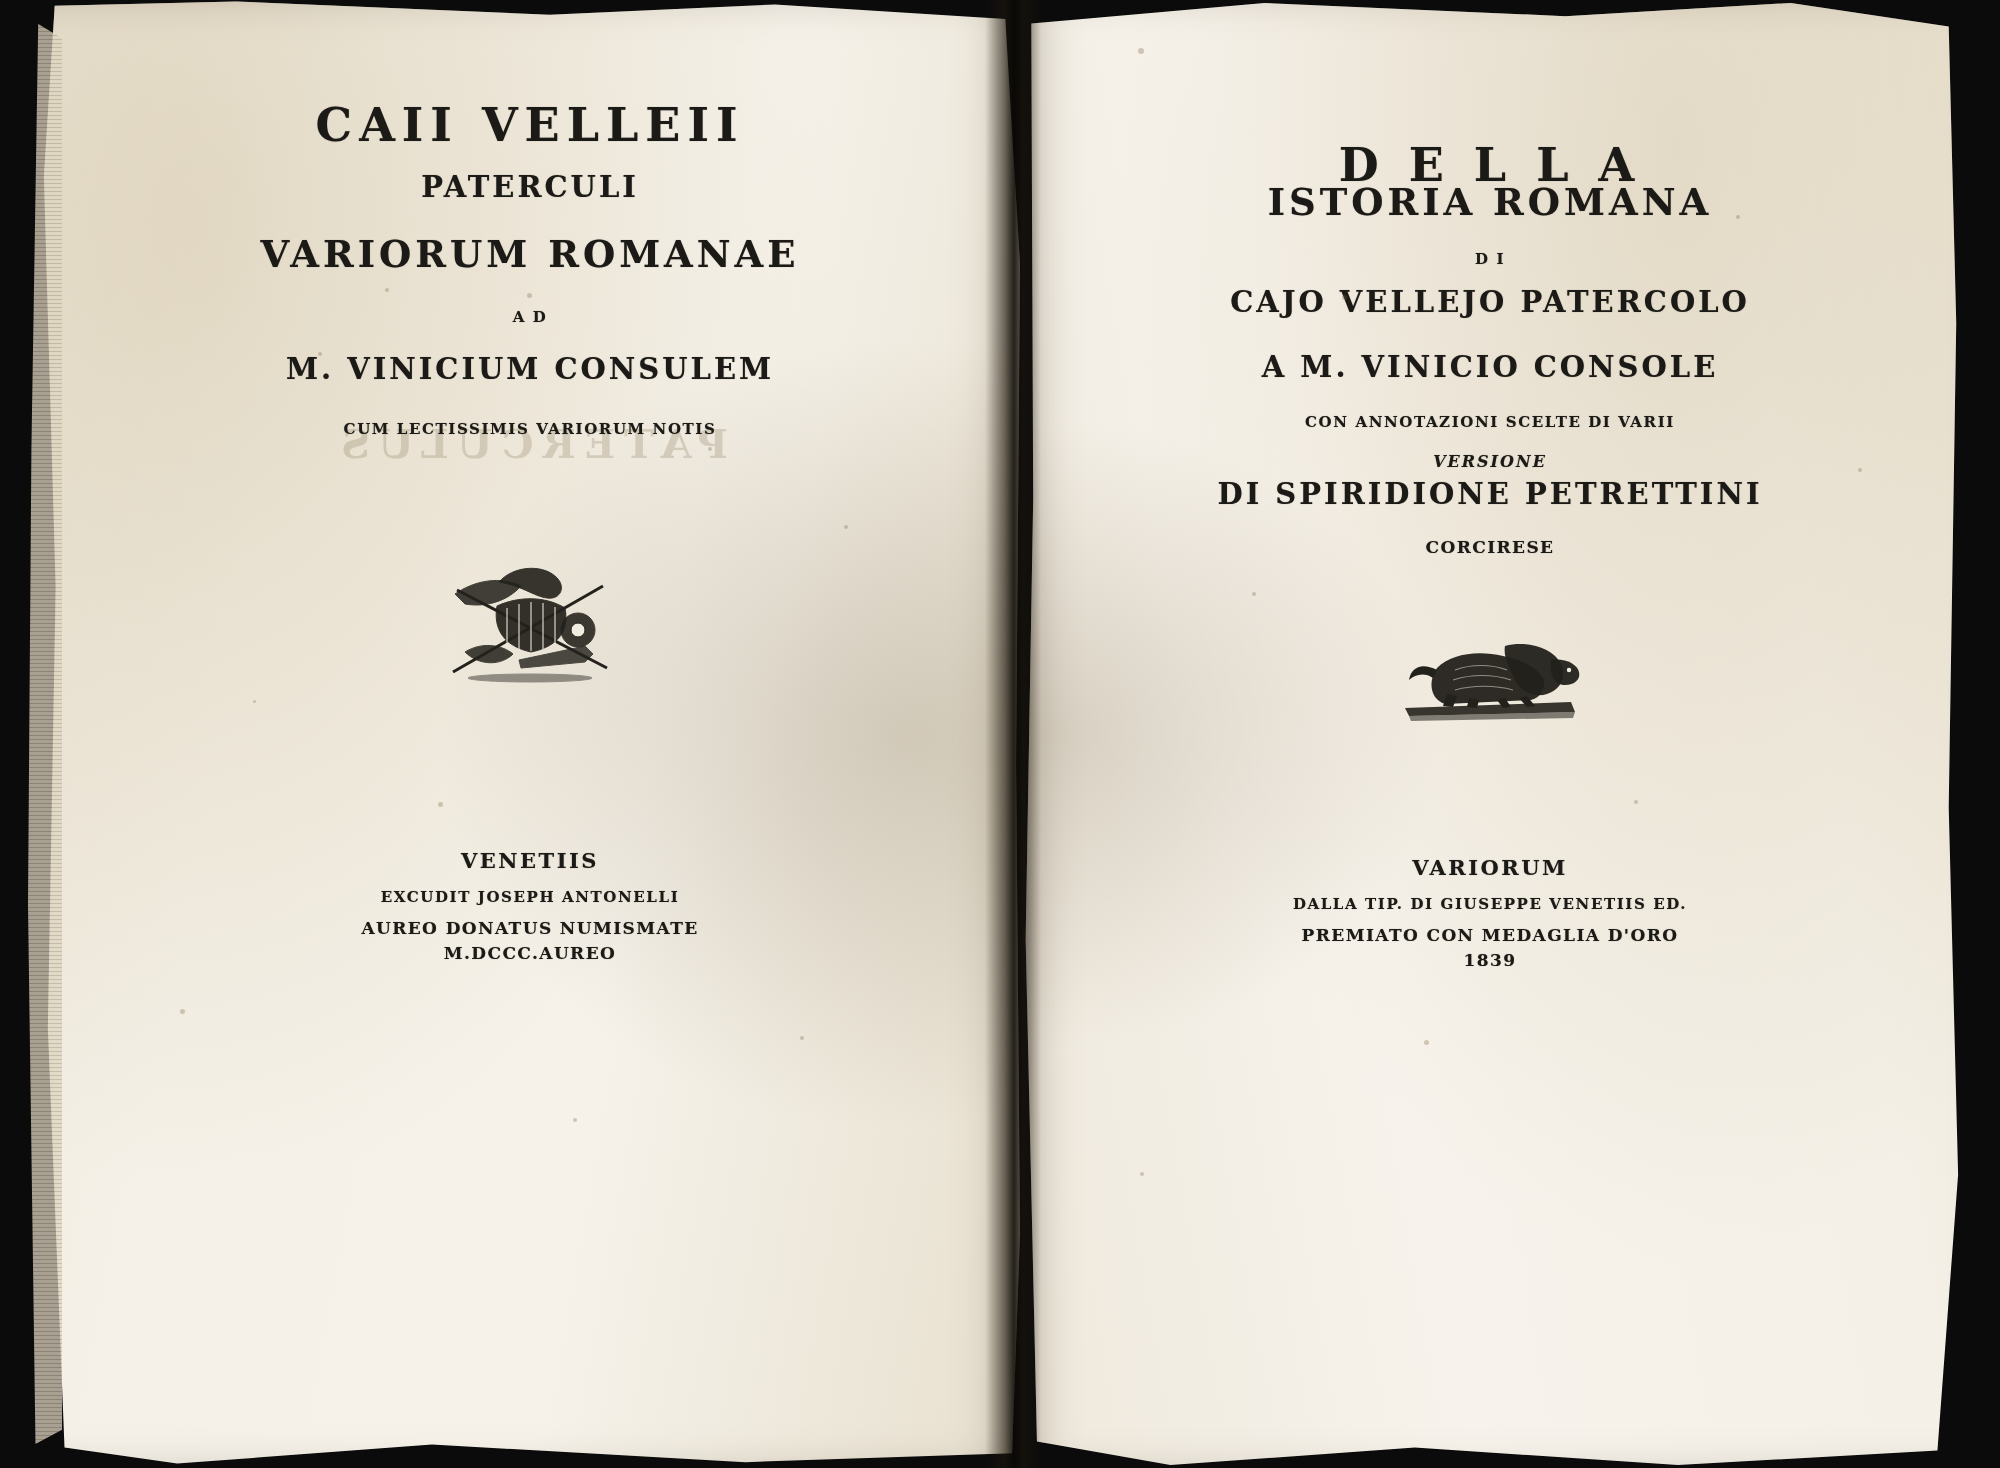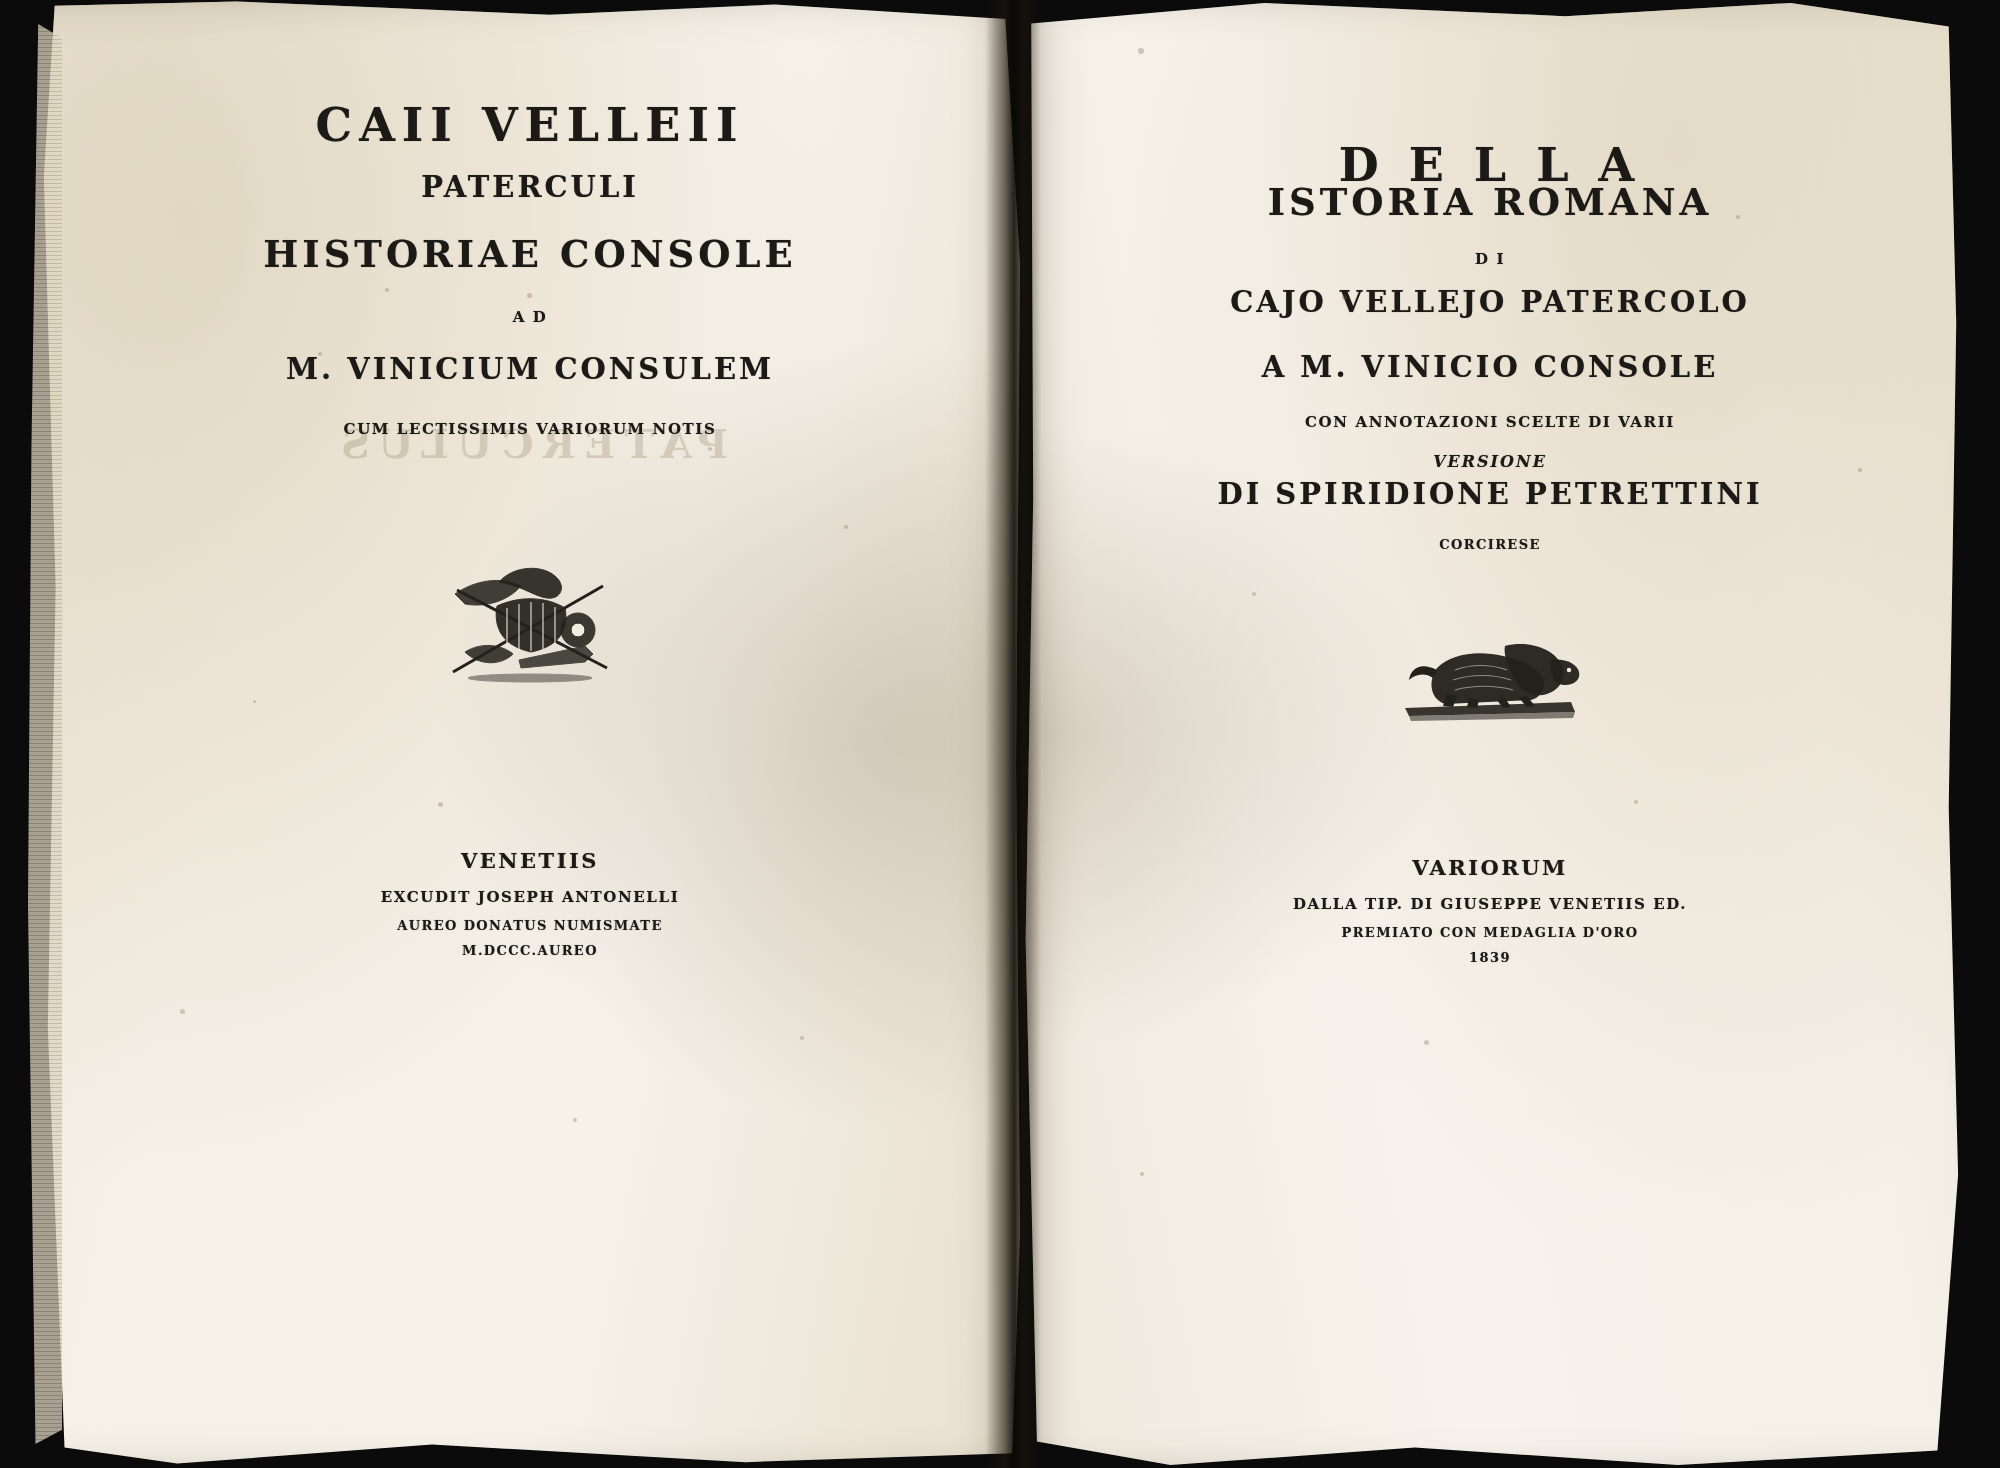--- a/index.html
+++ b/index.html
@@ -131,21 +131,21 @@
     font-size: 21px;
     font-weight: 700;
     letter-spacing: 2.5px;
   }
   .t-tiny {
     font-size: 15px;
     font-weight: 700;
     letter-spacing: 1.6px;
   }
   .t-micro {
-    font-size: 13px;
+    font-size: 17px;
     font-weight: 700;
     letter-spacing: 1.4px;
   }
   .t-italic {
     font-style: italic;
     font-size: 16px;
     font-weight: 700;
     letter-spacing: 2px;
   }
 
@@ -185,21 +185,21 @@
 <body>
 
 <div id="book">
 
   <div class="page page-left">
 
     <div id="ghost">PATERCULUS</div>
 
     <div class="tp t-huge ink" style="top:98px;">CAII VELLEII</div>
     <div class="tp t-mid ink" style="top:170px;">PATERCULI</div>
-    <div class="tp t-big ink" style="top:232px;">HISTORIAE CONSOLE</div>
+    <div class="tp t-big ink" style="top:232px;">VARIORUM ROMANAE</div>
     <div class="tp t-tiny ink" style="top:308px;">A D</div>
     <div class="tp t-mid ink" style="top:352px;">M. VINICIUM CONSULEM</div>
     <div class="tp t-tiny ink" style="top:420px;">CUM LECTISSIMIS VARIORUM NOTIS</div>
 
     <div class="ornament" style="top:560px;">
       <svg width="190" height="130" viewBox="0 0 190 130" aria-hidden="true">
         <g fill="#23211b" stroke="#23211b" stroke-width="1">
 
           <line x1="18" y1="112" x2="168" y2="26" stroke-width="3"></line>
           <line x1="22" y1="30" x2="172" y2="108" stroke-width="3"></line>

